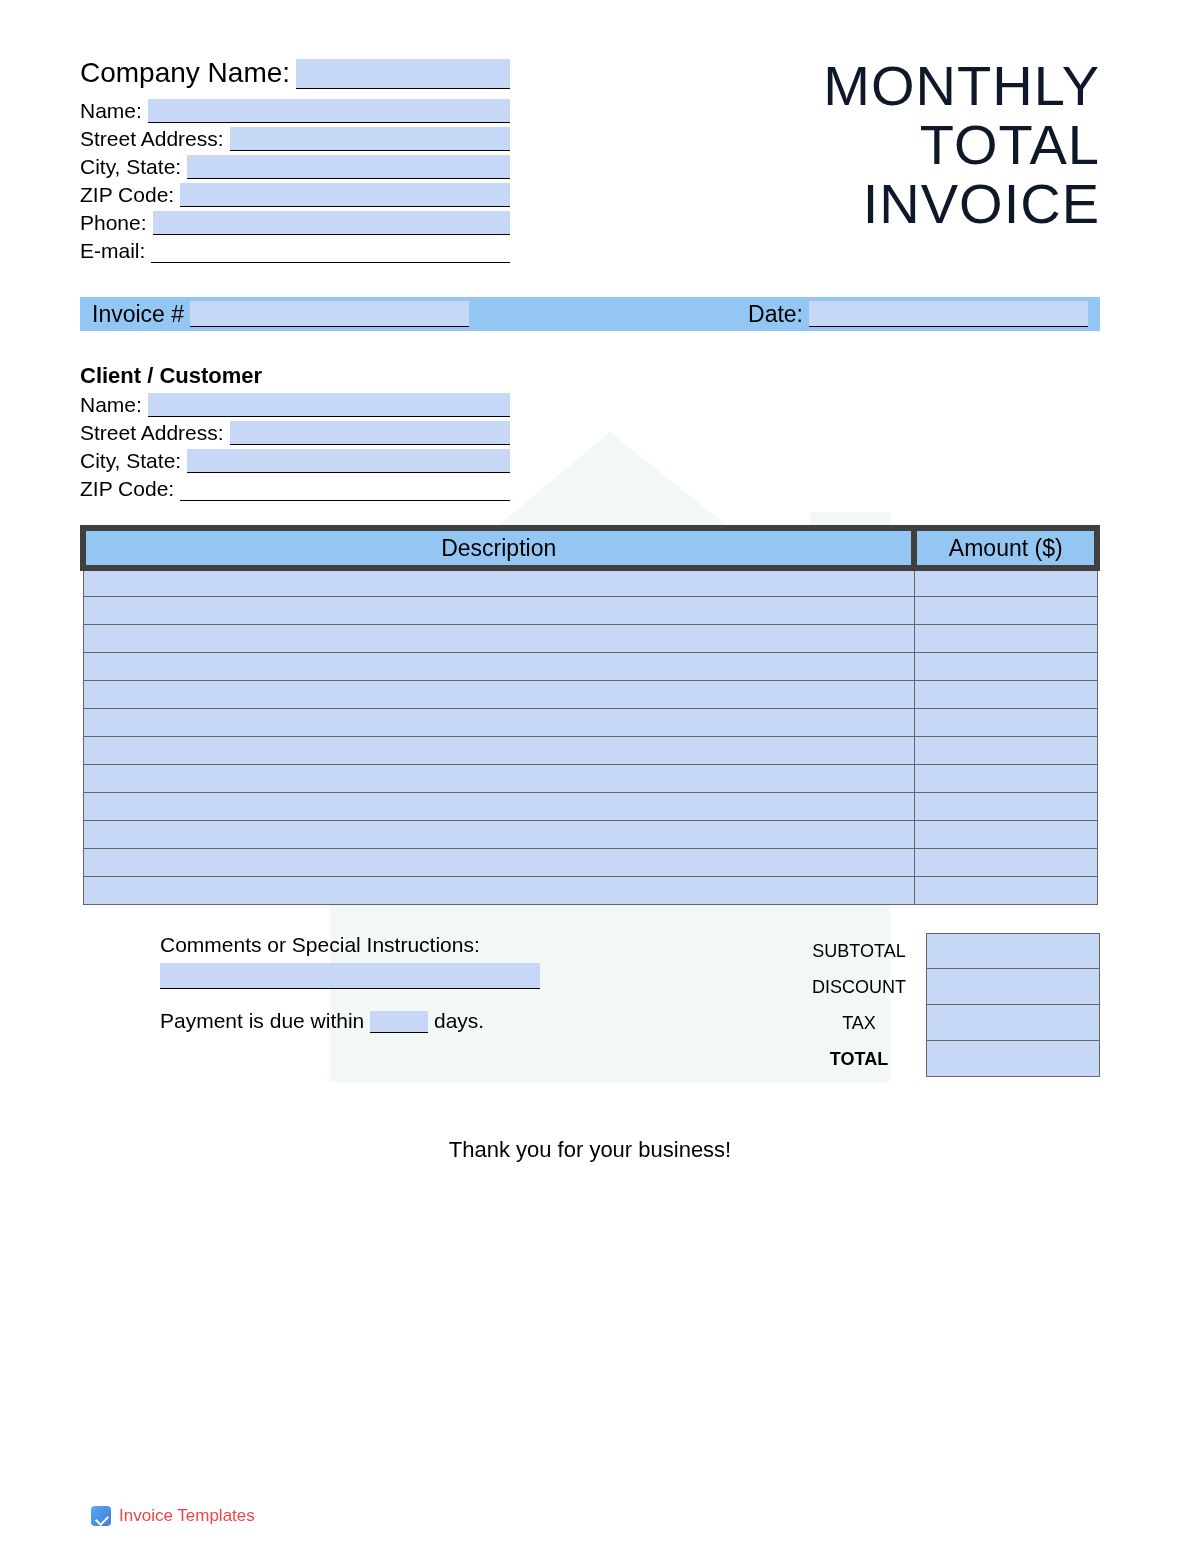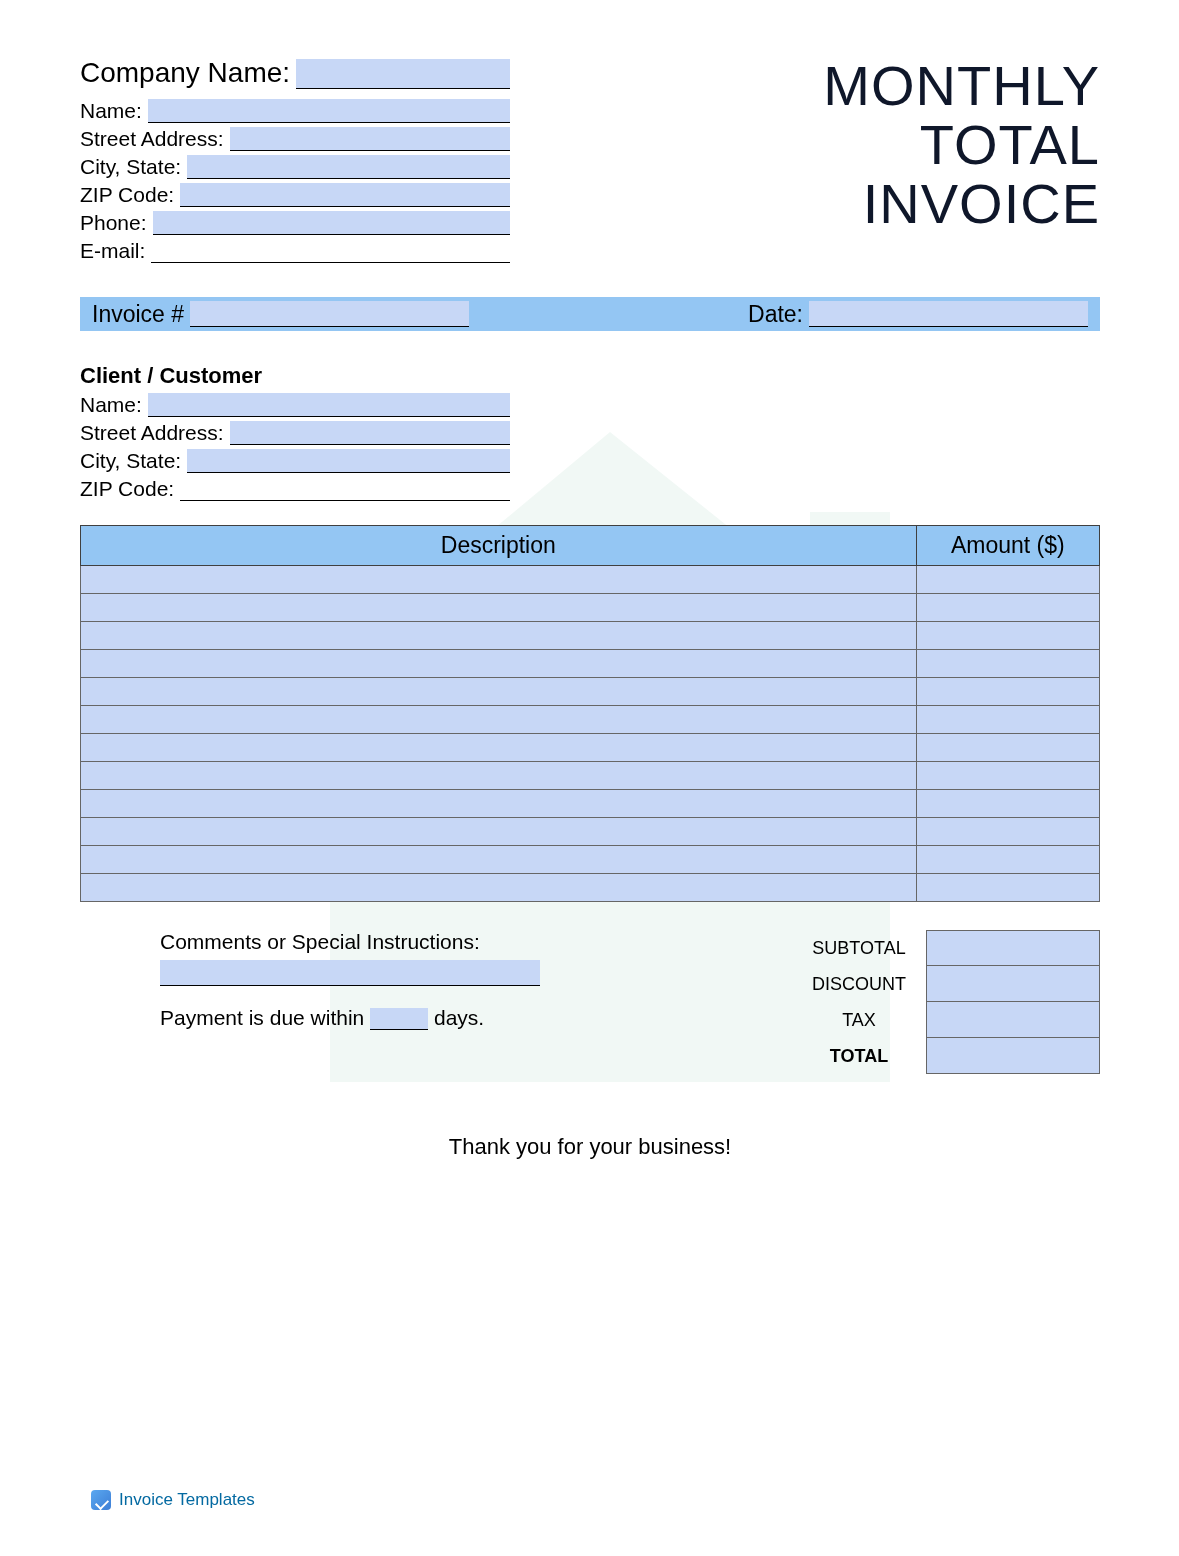--- a/index.html
+++ b/index.html
@@ -78,21 +78,21 @@
   .line-table {
     margin-top: 24px;
     width: 100%;
     border-collapse: collapse;
   }
   .line-table th {
     background: #94c6f3;
     font-weight: normal;
     font-size: 23px;
     height: 40px;
-    border: 1px solid #404040;
+    border: 6px solid #404040;
   }
   .line-table td {
     background: #c7d7f6;
     height: 28px;
     border: 1px solid #666;
   }
   .line-table .desc-col { width: 82%; }
   .line-table .amt-col { width: 18%; }
   .below-grid {
     display: flex;
@@ -141,25 +141,25 @@
   }
   .totals-boxes .box:first-child { border-top: 1px solid #666; }
   .thank-you {
     text-align: center;
     font-size: 22px;
     margin-top: 60px;
   }
   .footer-brand {
     position: absolute;
     left: 80px;
-    bottom: 46px;
+    bottom: 30px;
     display: flex;
     align-items: center;
     font-size: 17px;
-    color: #0369a1;
+    color: #ef4444;
     padding-left: 11px;
   }
   .footer-brand .ficon {
     width: 20px; height: 20px;
     background: linear-gradient(135deg,#5aa8f0,#3d7ed6);
     border-radius: 4px;
     margin-right: 8px;
     position: relative;
   }
   .footer-brand .ficon::after {

